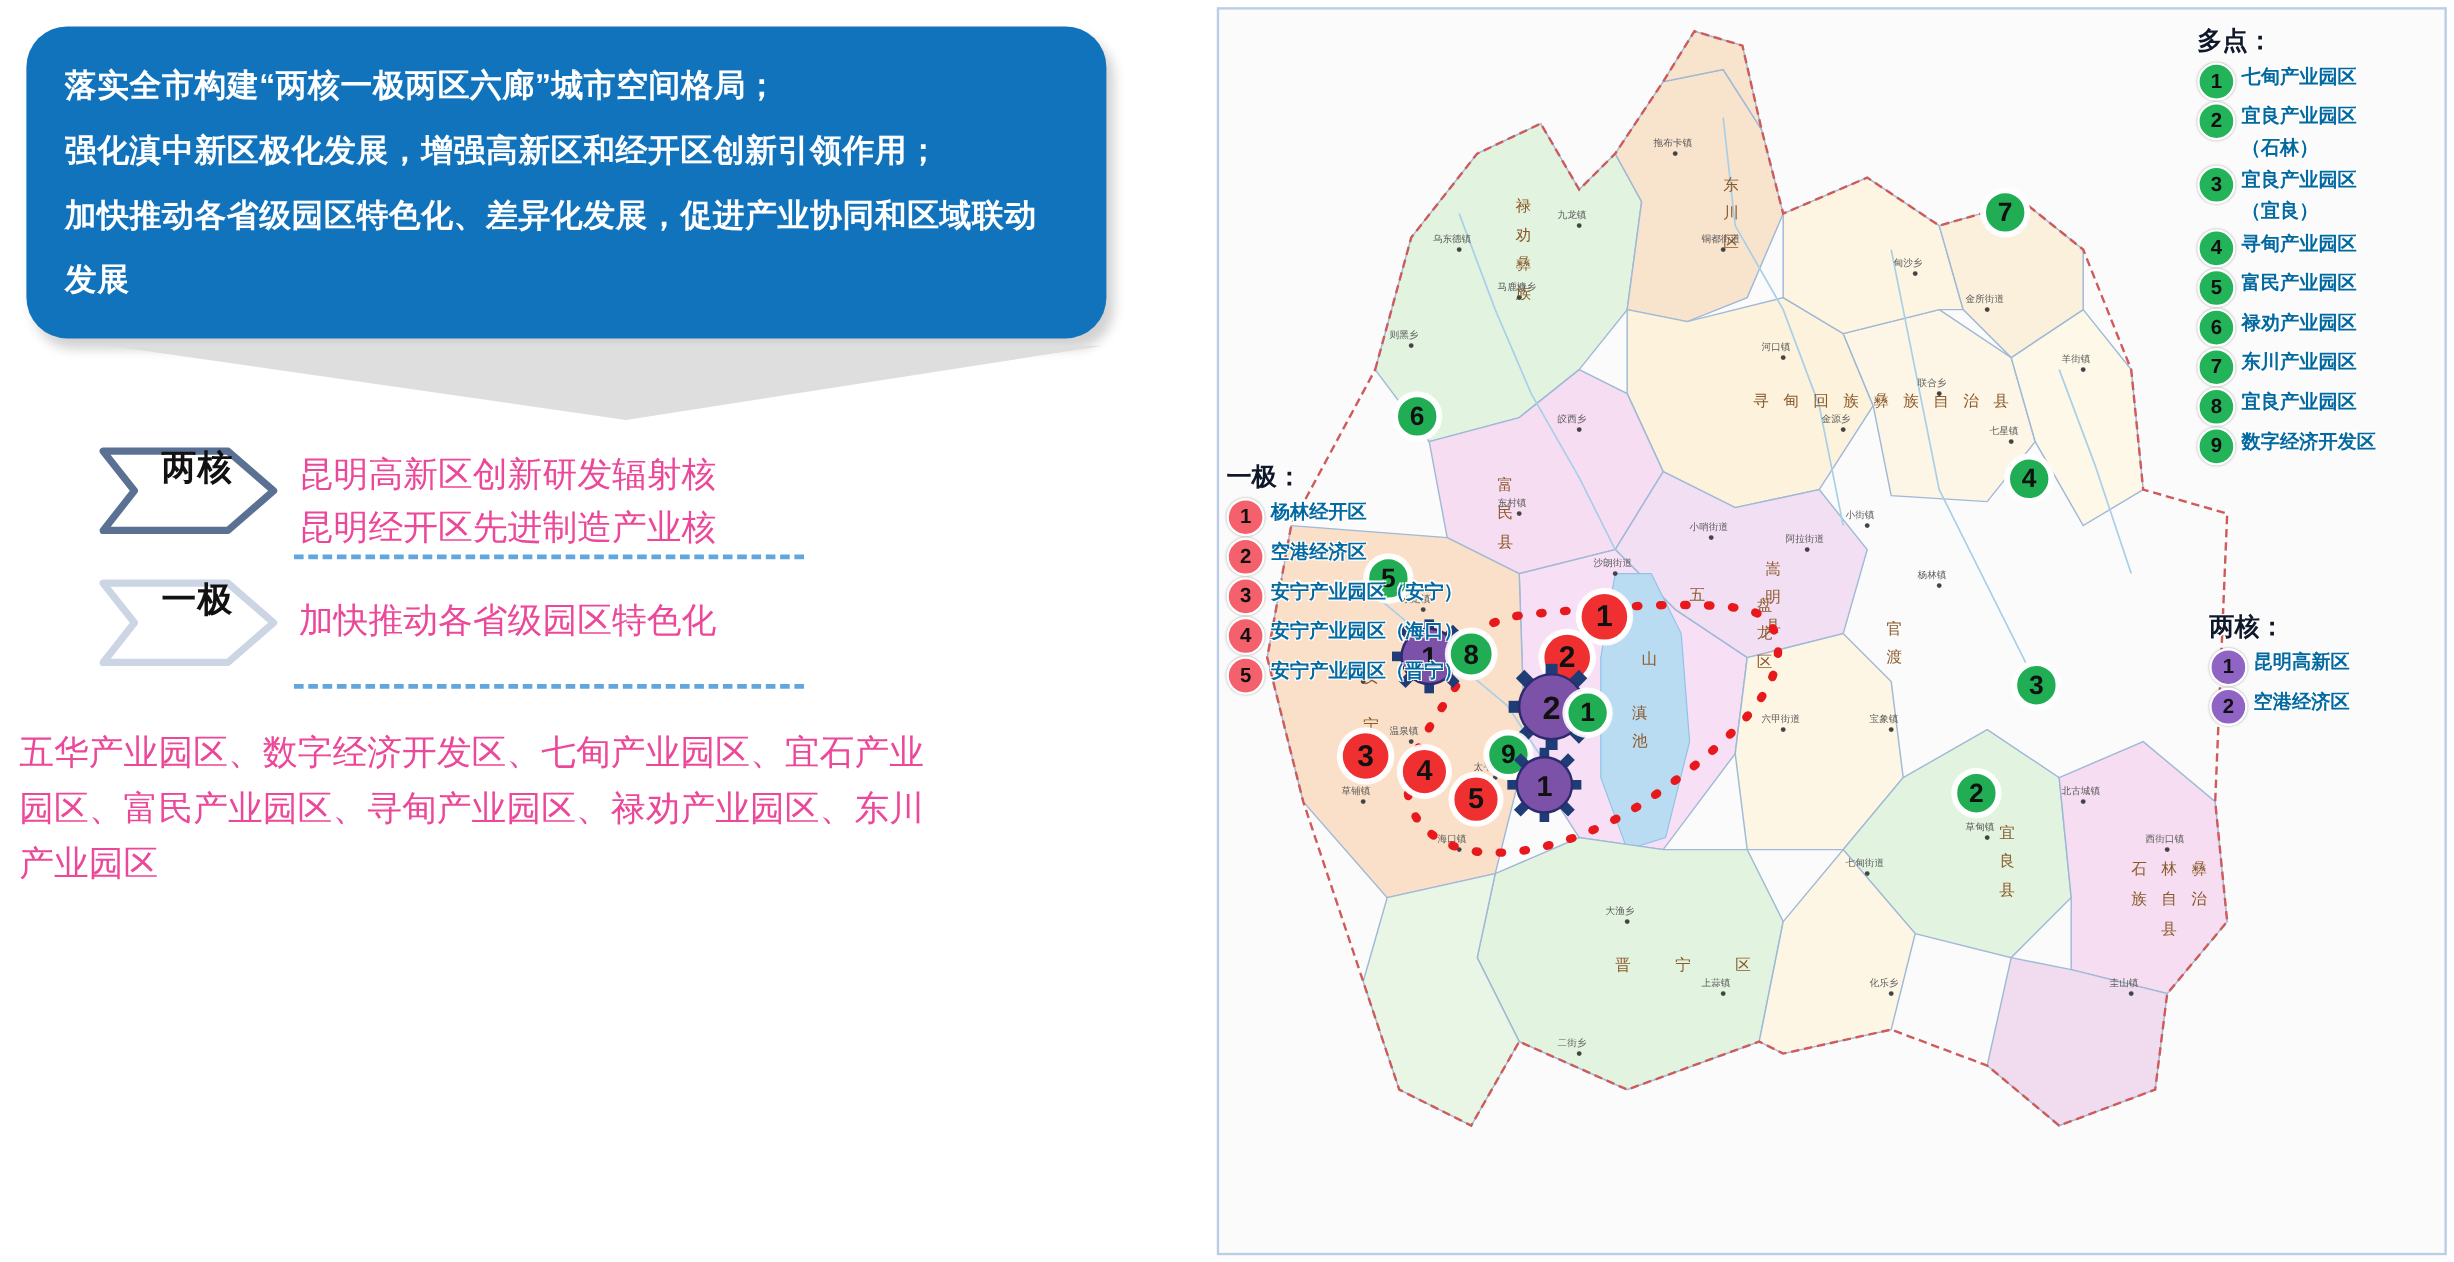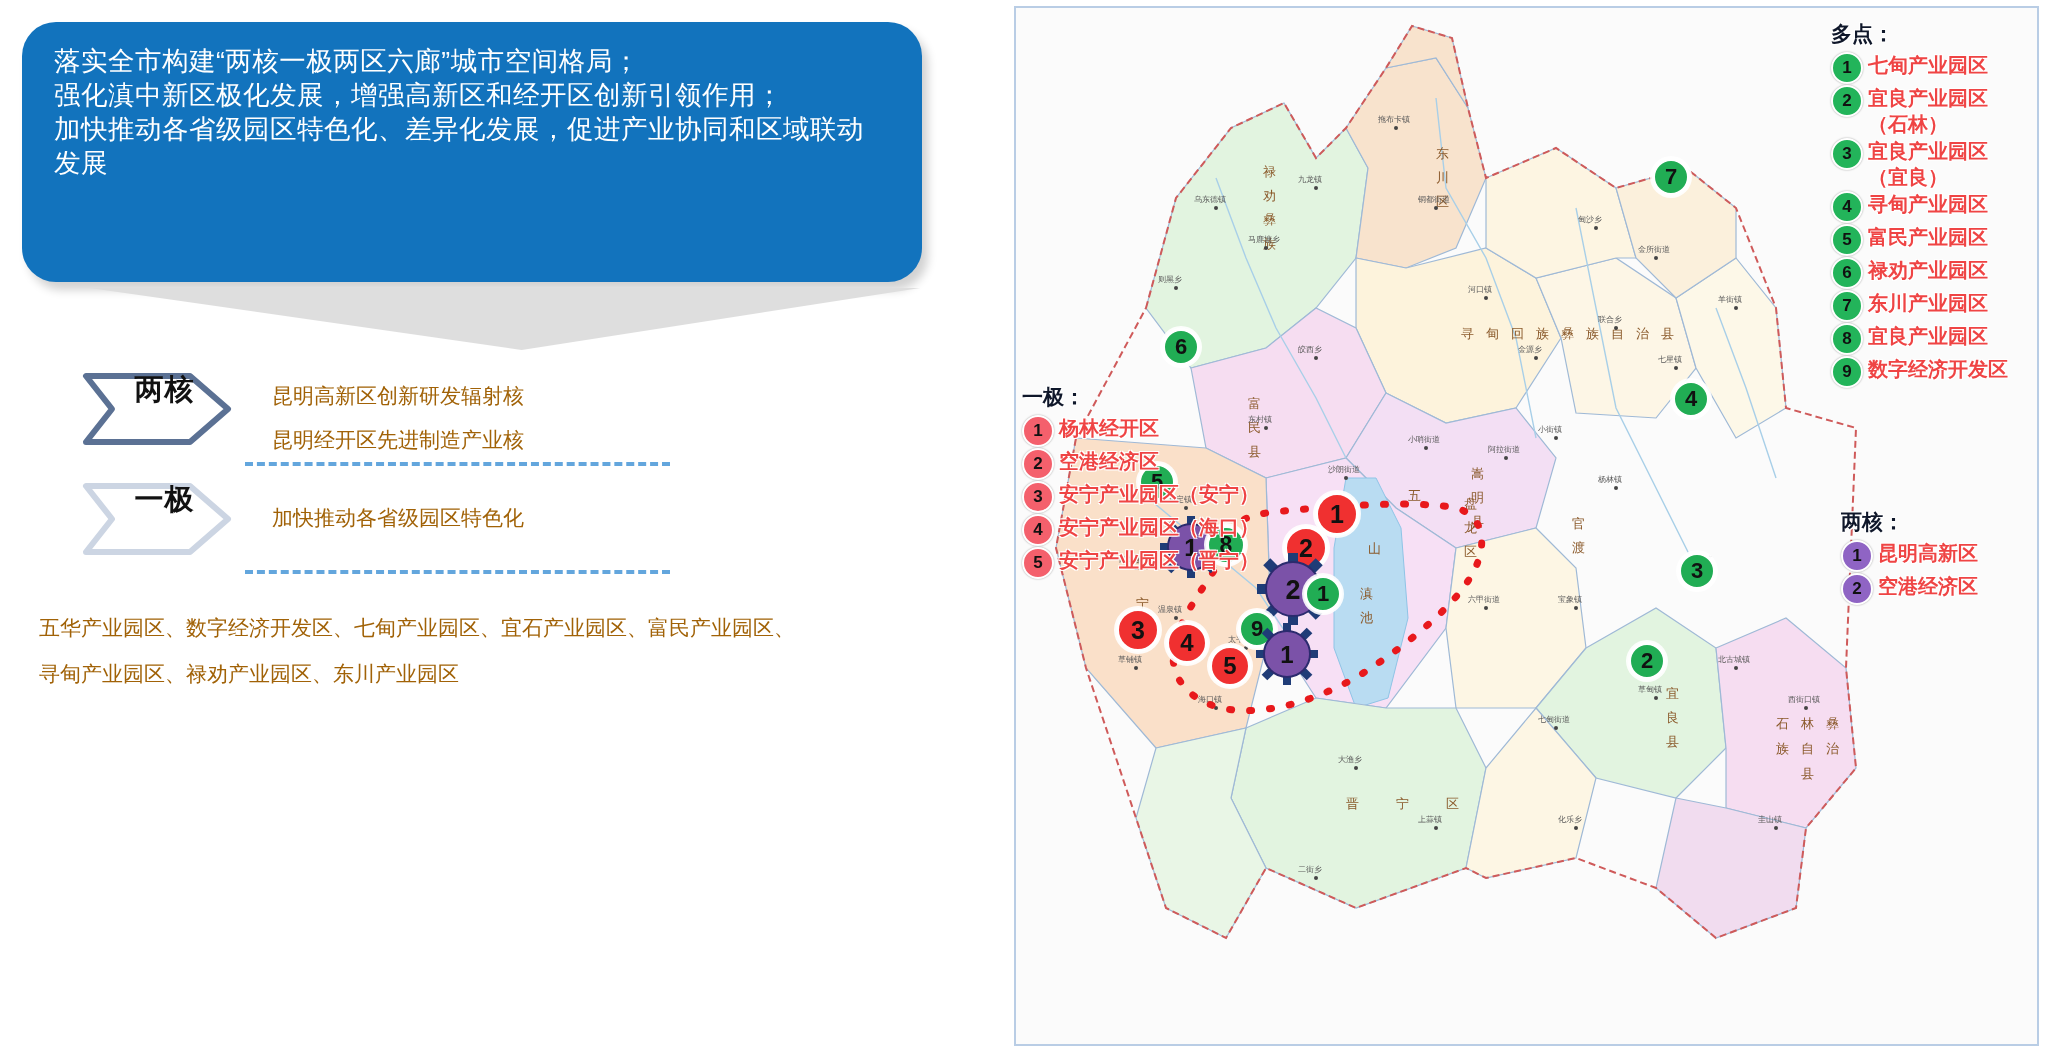--- a/index.html
+++ b/index.html
@@ -14,21 +14,21 @@
   #left-panel{position:absolute;left:0;top:0;width:1010px;height:1052px;}
 
   
   #callout{
     position:absolute;left:22px;top:22px;width:900px;height:260px;
     background:#1273bd;border-radius:34px;
     box-shadow:6px 8px 10px rgba(0,0,0,.18);
   }
   #callout-text{
     position:absolute;left:32px;top:22px;right:12px;
-    color:#ffffff;font-weight:normal;font-size:26.5px;line-height:34px;
+    color:#ffffff;font-weight:bold;font-size:26.5px;line-height:54px;
     letter-spacing:.5px;white-space:pre-line;
   }
   
   #callout-arrow{
     position:absolute;left:90px;top:288px;width:830px;height:62px;
     background:#dedede;
     clip-path:polygon(0 0,100% 0,52% 100%);
     filter:drop-shadow(3px 4px 5px rgba(0,0,0,.16));
   }
 
@@ -42,21 +42,21 @@
     position:relative;width:155px;height:78px;margin-left:78px;flex:0 0 auto;
     display:flex;align-items:flex-start;justify-content:center;
   }
   .chev svg{position:absolute;left:0;top:0;}
   .chev-label{
     position:relative;z-index:2;font-size:29px;font-weight:bold;color:#111;
     letter-spacing:1px;padding-left:18px;
   }
 
   .desc{
-    margin-left:39px;color:#a16207;font-size:21px;line-height:44px;
+    margin-left:16px;color:#ec4899;font-size:29px;line-height:44px;
     white-space:pre-line;padding-top:4px;max-width:760px;
   }
   #desc-yiji{padding-top:16px;}
   #desc-duodian{line-height:46px;padding-top:0px;}
 
   
   .sep{position:absolute;left:245px;width:425px;height:0;
        border-top:4px dashed #63a6dd;}
   #sep1{top:462px;}
   #sep2{top:570px;}
@@ -88,21 +88,21 @@
   .legend-badge{
     flex:0 0 auto;width:28px;height:28px;border-radius:50%;
     display:flex;align-items:center;justify-content:center;
     font-size:17px;font-weight:bold;color:#111;margin-right:5px;
     border:2px solid #fff;box-shadow:0 0 2px rgba(0,0,0,.35);
   }
   .lb-green{background:#23b45a;}
   .lb-red{background:#f4606c;}
   .lb-purple{background:#8f64c4;}
   .legend-text{
-    font-size:20px;font-weight:bold;color:#ef4444;line-height:26px;
+    font-size:16px;font-weight:bold;color:#0369a1;line-height:26px;
     text-shadow:1px 1px 0 #fff,-1px -1px 0 #fff,1px -1px 0 #fff,-1px 1px 0 #fff;
     white-space:pre-line;
   }
 
   #legend-duodian{right:6px;top:12px;width:200px;}
   #legend-yiji{left:6px;top:375px;width:240px;}
   #legend-lianghe{right:6px;top:500px;width:190px;}
 </style>
 </head>
 <body>

